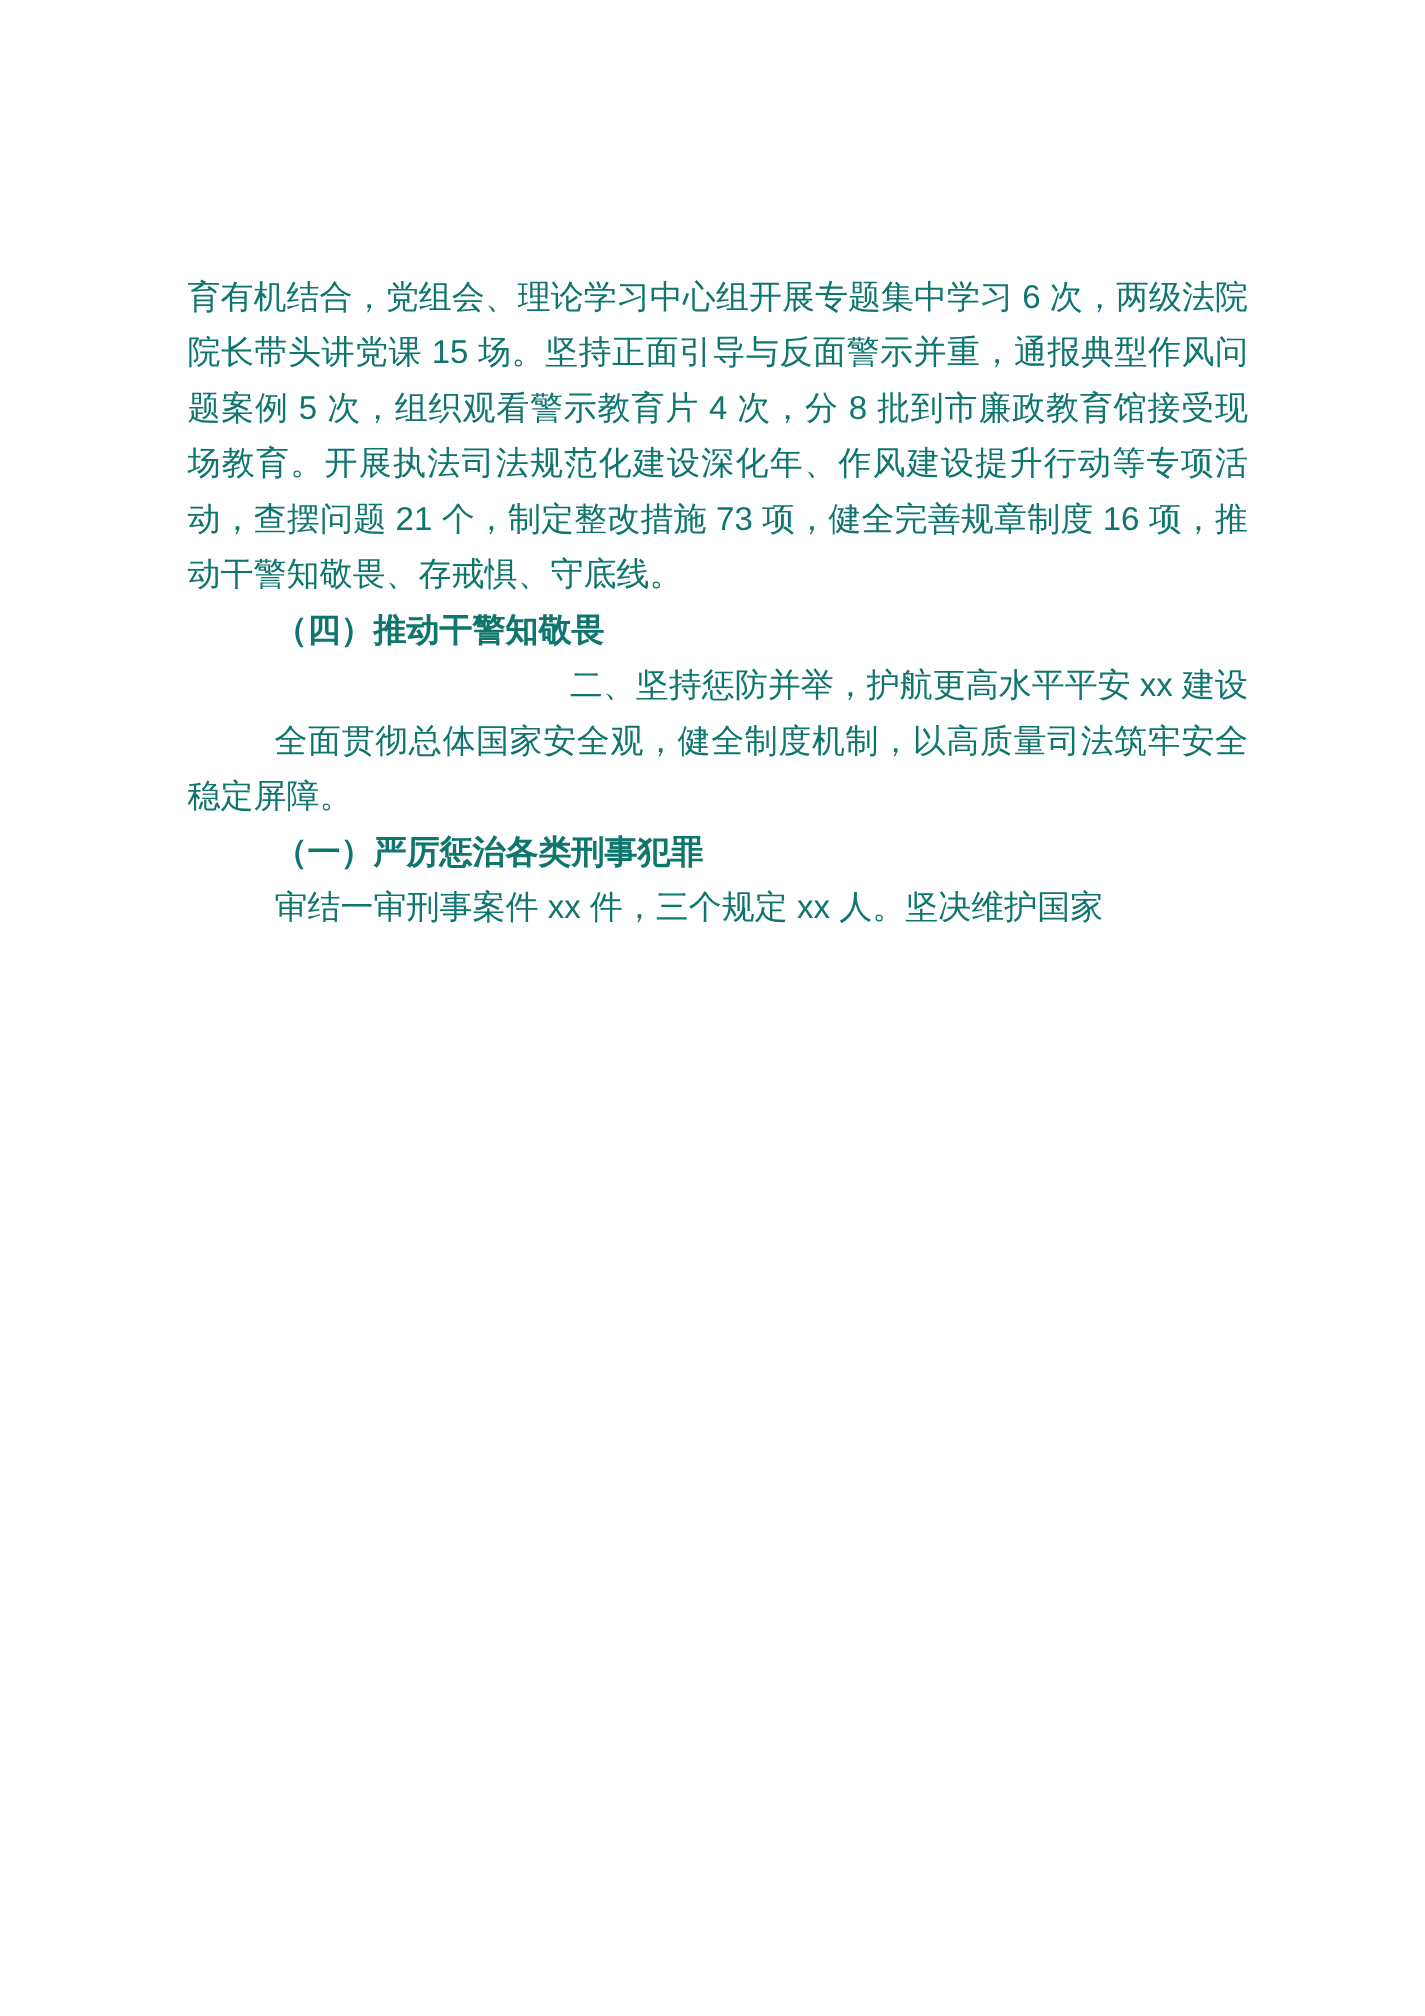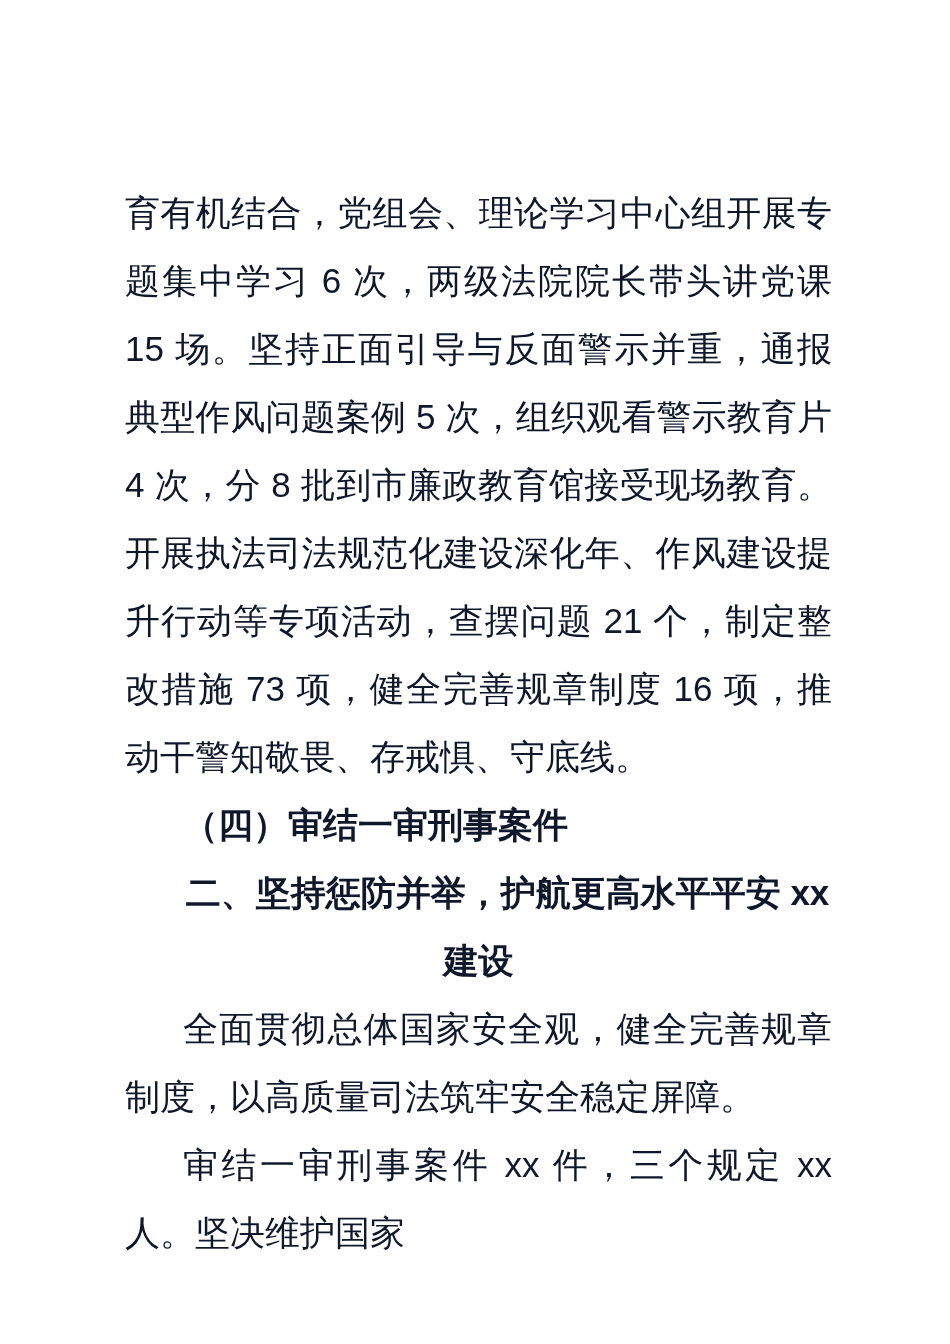--- a/index.html
+++ b/index.html
@@ -13,47 +13,48 @@
     height: 1344px;
     background: #ffffff;
     overflow: hidden;
   }
   .text-block {
     position: absolute;
     left: 125px;
     top: 179px;
     width: 707px;
     font-family: "Liberation Sans", "DejaVu Sans", sans-serif;
-    font-size: 35px;
-    line-height: 68px;
-    color: #0f172a;
+    font-size: 22px;
+    line-height: 37px;
+    color: #0f766e;
     text-align: justify;
     text-justify: inter-ideograph;
   }
   .text-block p {
     margin: 0;
     padding: 0;
     text-indent: 58px;
   }
   .text-block p.no-indent {
     text-indent: 0;
   }
   .text-block p.heading-bold {
     font-weight: 700;
     text-align: left;
   }
   .text-block p.heading-plain {
-    font-weight: 700;
-    text-align: center;
+    font-weight: 400;
+    text-align: right;
   }
 </style>
 </head>
 <body>
 
 <div class="page">
   <div class="text-block">
     <p class="no-indent">育有机结合，党组会、理论学习中心组开展专题集中学习 6 次，两级法院院长带头讲党课 15 场。坚持正面引导与反面警示并重，通报典型作风问题案例 5 次，组织观看警示教育片 4 次，分 8 批到市廉政教育馆接受现场教育。开展执法司法规范化建设深化年、作风建设提升行动等专项活动，查摆问题 21 个，制定整改措施 73 项，健全完善规章制度 16 项，推动干警知敬畏、存戒惧、守底线。</p>
-    <p class="heading-bold">（四）审结一审刑事案件</p>
+    <p class="heading-bold">（四）推动干警知敬畏</p>
     <p class="heading-plain">二、坚持惩防并举，护航更高水平平安 xx 建设</p>
-    <p>全面贯彻总体国家安全观，健全完善规章制度，以高质量司法筑牢安全稳定屏障。</p>
+    <p>全面贯彻总体国家安全观，健全制度机制，以高质量司法筑牢安全稳定屏障。</p>
+    <p class="heading-bold">（一）严厉惩治各类刑事犯罪</p>
     <p>审结一审刑事案件 xx 件，三个规定 xx 人。坚决维护国家</p>
   </div>
 </div>
 
 </body></html>

